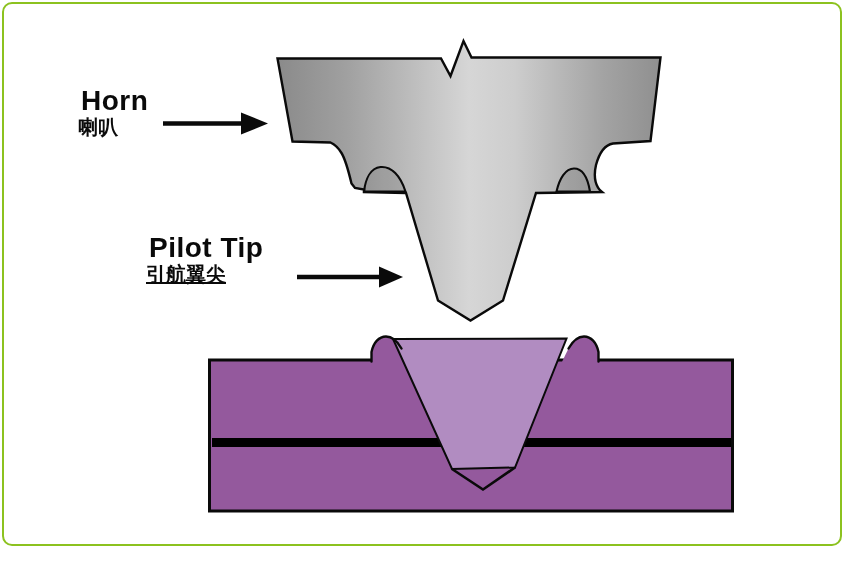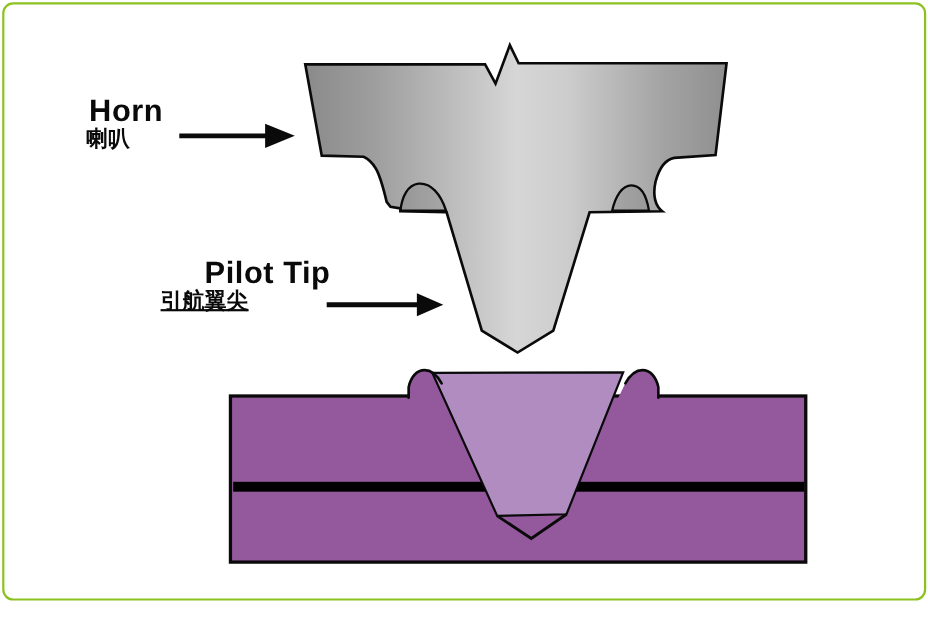--- a/index.html
+++ b/index.html
@@ -32,21 +32,21 @@
   #hornGrad .s2{stop-color:#A0A0A0;}
   #hornGrad .s3{stop-color:var(--horn-gray-light,#D6D6D6);}
   #hornGrad .s4{stop-color:#CDCDCD;}
   #hornGrad .s5{stop-color:#A3A3A3;}
   #hornGrad .s6{stop-color:#8F8F8F;}
   .label{position:absolute;color:var(--outline-black,#0a0a0a);line-height:1;white-space:nowrap;}
   .label-en{font-weight:700;font-size:28px;letter-spacing:0.5px;}
   .label-zh{font-weight:700;font-size:20px;}
   .horn-en{left:81px;top:87px;}
   .horn-zh{left:78px;top:117px;}
-  .pilot-en{left:149px;top:234px;margin-left:37px;}
+  .pilot-en{left:149px;top:234px;}
   .pilot-zh{left:146px;top:264px;text-decoration:underline;}
 </style>
 </head>
 <body>
 
 <div class="canvas" style="--border-green: #8CC21F; --background: #FFFFFF; --part-purple: #94599D; --cavity-purple: #B18CC1; --horn-gray-dark: #8A8A8A; --horn-gray-light: #D6D6D6; --outline-black: #0A0A0A; --weld-line-black: #000000;">
 
   <svg width="844" height="576" viewBox="0 0 844 576">
     <defs>
       <linearGradient id="hornGrad" gradientUnits="userSpaceOnUse" x1="277" y1="0" x2="661" y2="0">

